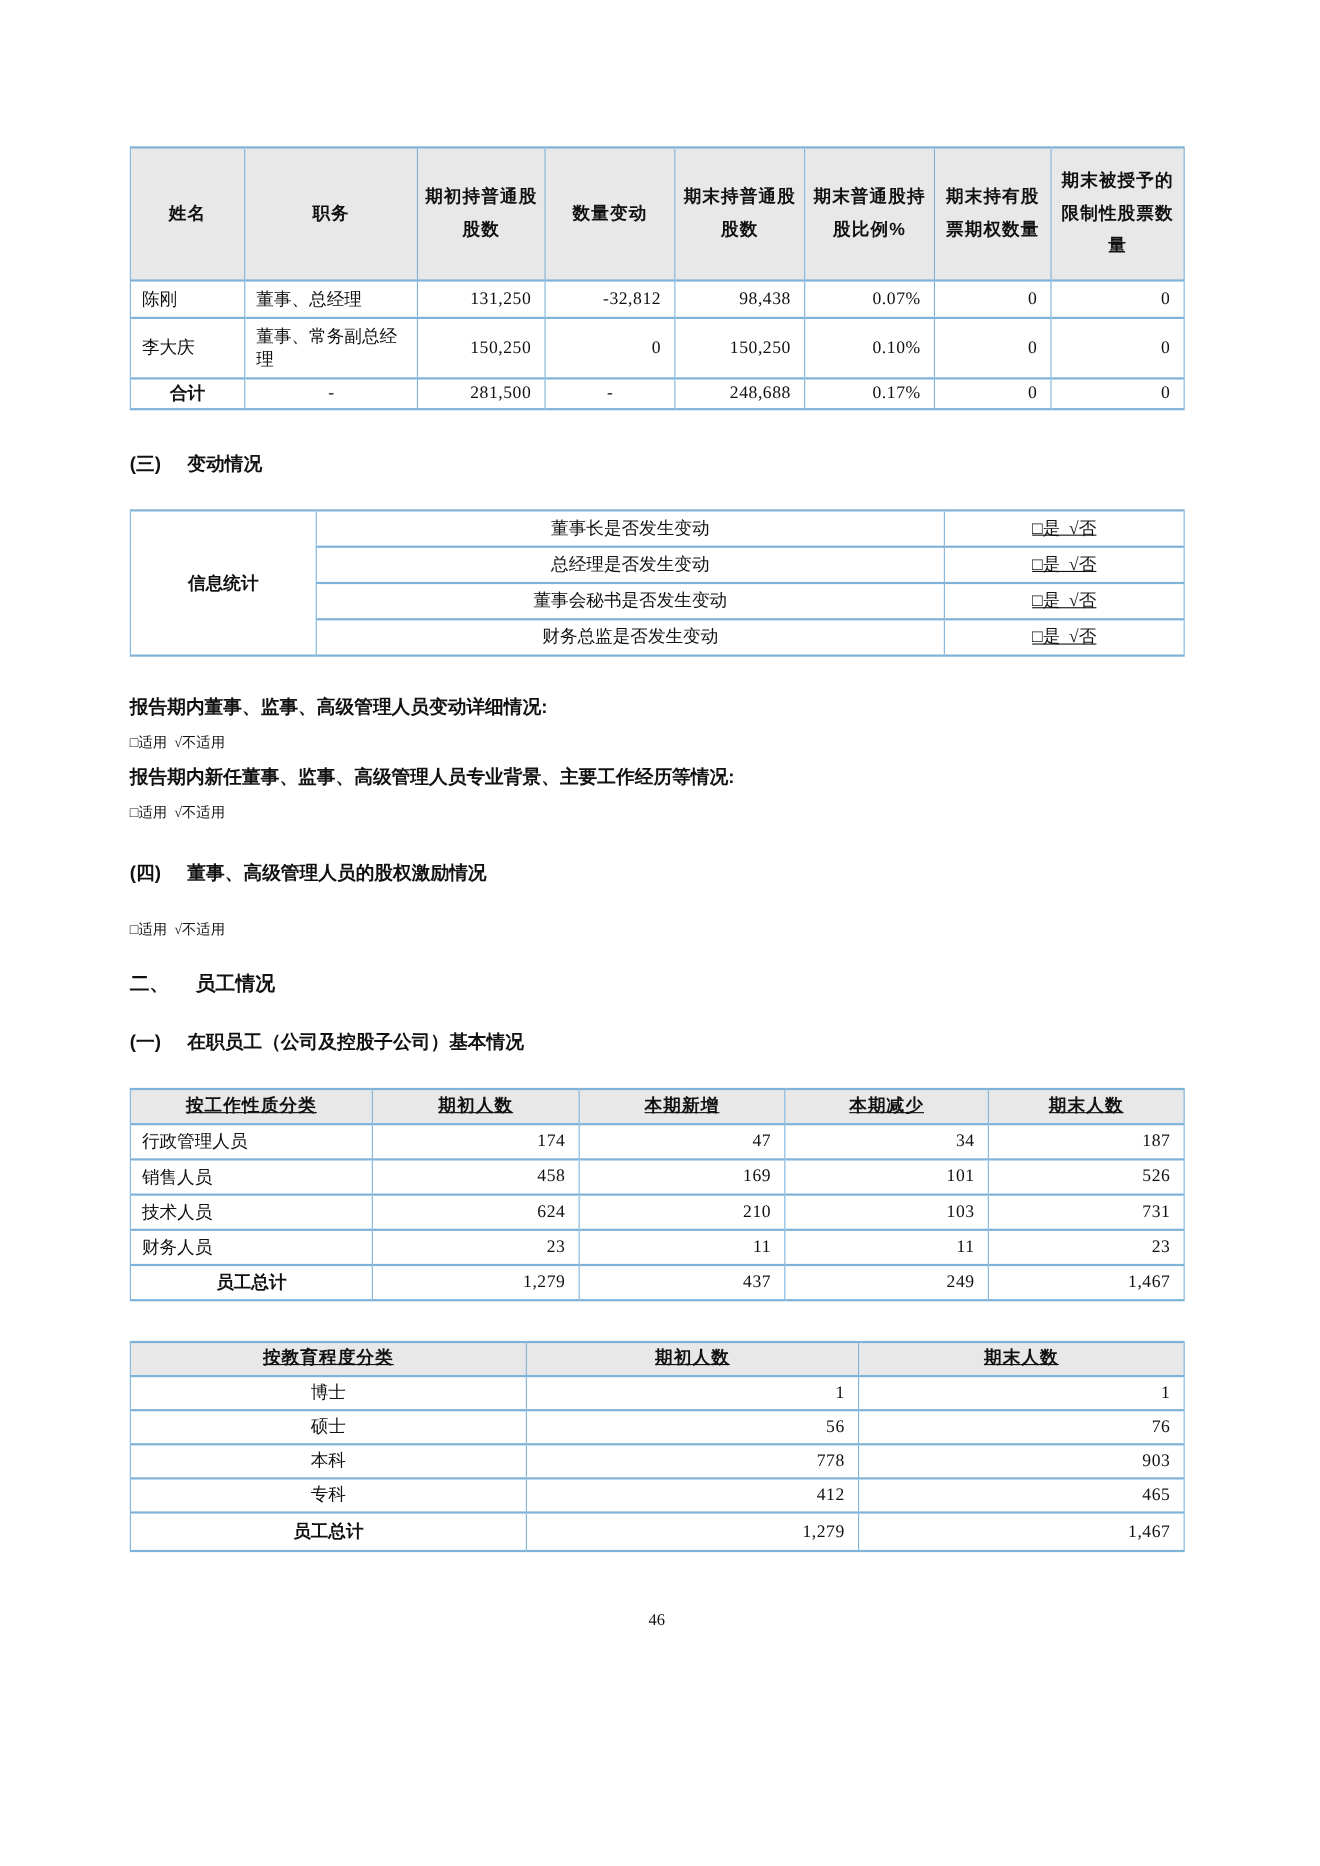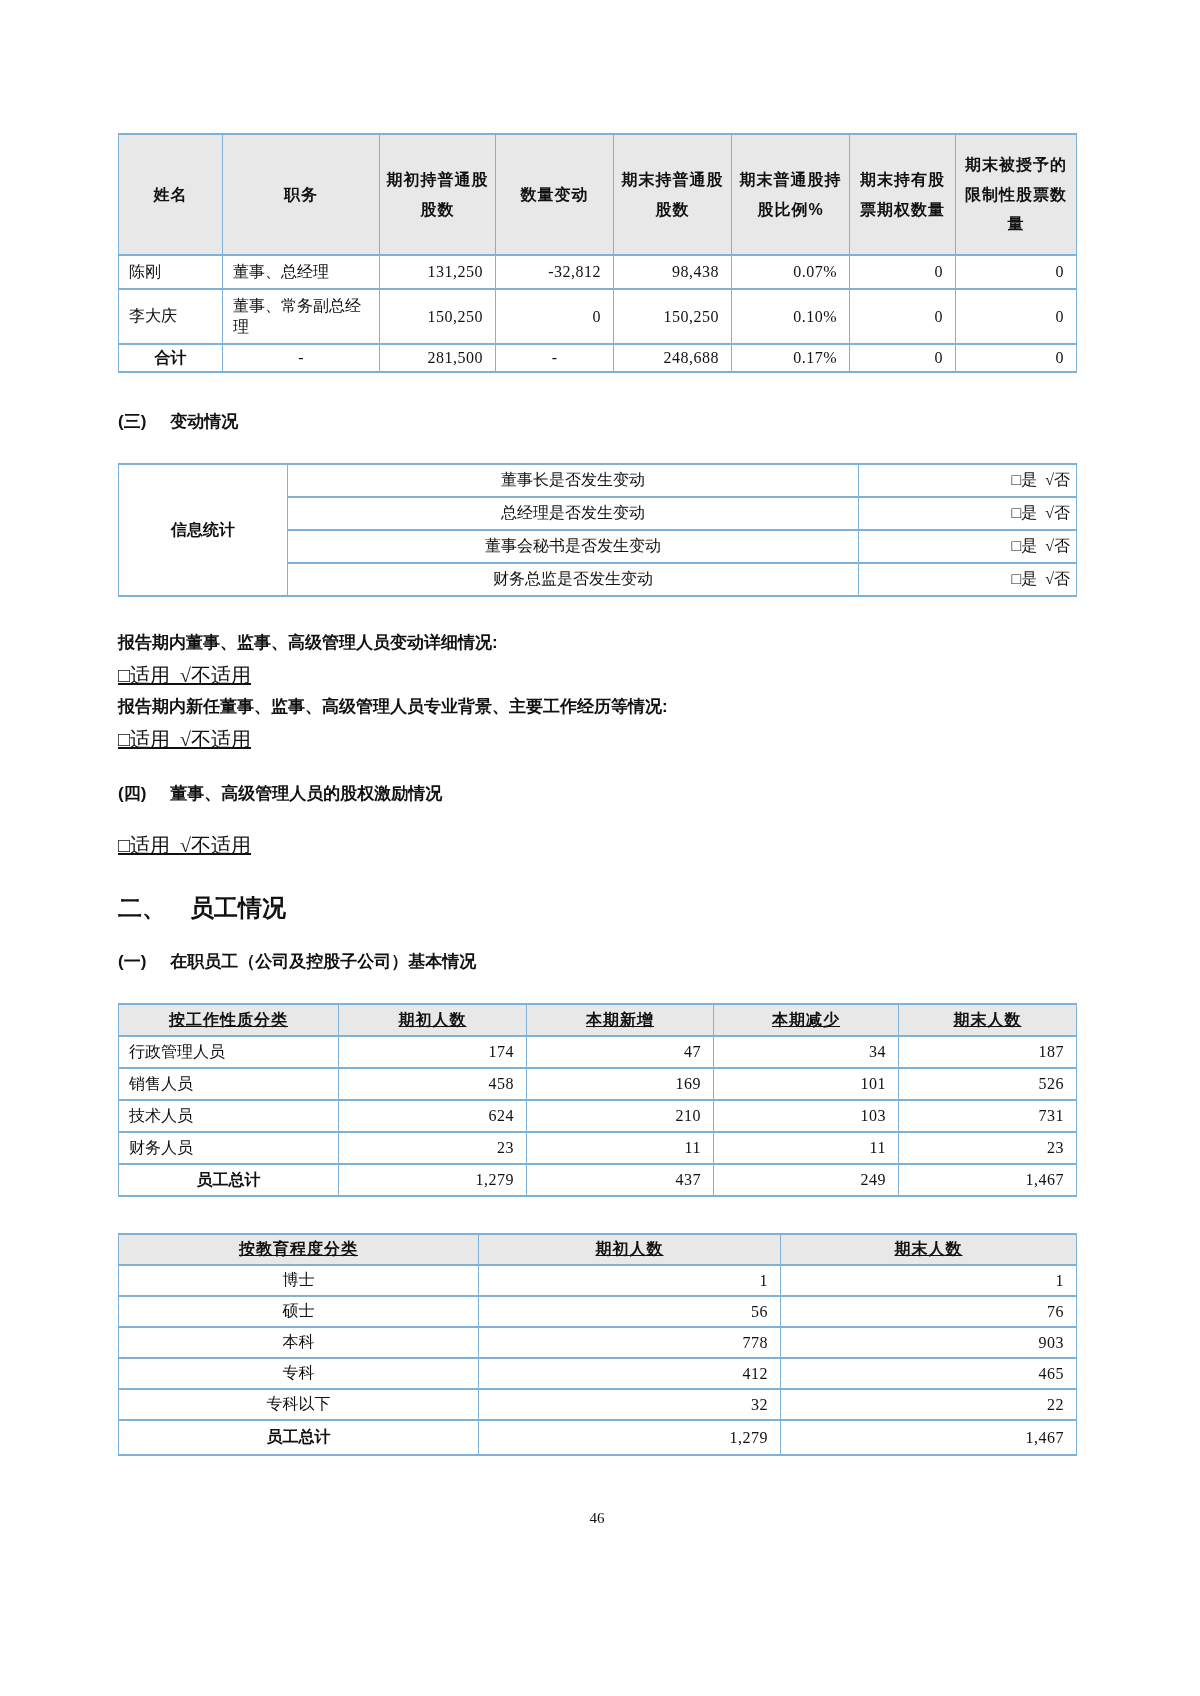--- a/index.html
+++ b/index.html
@@ -42,45 +42,45 @@
   .pre { white-space: pre; }
 
   #share-table thead tr { height: 121px; }
   #share-table .r1 { height: 34px; }
   #share-table .r2 { height: 55px; }
   #share-table .r3 { height: 28px; }
 
   #info-table { margin-top: 30px; }
   #info-table td { height: 33px; }
   #info-table .q { text-align: center; }
-  #info-table .a { text-align: right; }
+  #info-table .a { text-align: center; text-decoration: underline; }
 
   #job-table  { margin-top: 30px; }
   #job-table  tr { height: 32px; }
   #edu-table  { margin-top: 36px; }
   #edu-table  tr { height: 31px; }
   #edu-table  .total-tr { height: 35px; }
   #job-table th, #edu-table th { line-height: 1.3; text-decoration: underline; }
 
   
   .heading {
     font-family: "Liberation Sans", "DejaVu Sans", sans-serif;
     font-weight: bold; font-size: 17px; line-height: 22px;
   }
   .heading .title { margin-left: 24px; }
   .h-s3 { margin-top: 38px; }
   .h-s4 { margin-top: 32px; }
-  .h-main { font-size: 24px; margin-top: 40px; }
+  .h-main { font-size: 18px; margin-top: 26px; }
   .h-sub { margin-top: 32px; }
   .notes { margin-top: 34px; }
   .note-bold {
     font-family: "Liberation Sans", "DejaVu Sans", sans-serif;
     font-weight: bold; font-size: 17px; line-height: 24px;
   }
-  .check-line { font-size: 20px; line-height: 24px; margin-top: 8px; white-space: pre; text-decoration: underline; }
+  .check-line { font-size: 13px; line-height: 24px; margin-top: 8px; white-space: pre; }
   .check-standalone { margin-top: 28px; }
   .page-number { text-align: center; font-size: 15px; margin-top: 54px; }
 </style>
 </head>
 <body>
 
 <div class="page">
   <div class="content">
 
     <table id="share-table" style="margin-top:133px;">
@@ -274,25 +274,20 @@
         <tr>
           <td class="ctr">本科</td>
           <td class="num">778</td>
           <td class="num">903</td>
         </tr>
         <tr>
           <td class="ctr">专科</td>
           <td class="num">412</td>
           <td class="num">465</td>
         </tr>
-        <tr>
-          <td class="ctr">专科以下</td>
-          <td class="num">32</td>
-          <td class="num">22</td>
-        </tr>
         <tr class="total-tr">
           <td class="bold-cell">员工总计</td>
           <td class="num">1,279</td>
           <td class="num">1,467</td>
         </tr>
       </tbody>
     </table>
 
     <div class="page-number">46</div>
 

